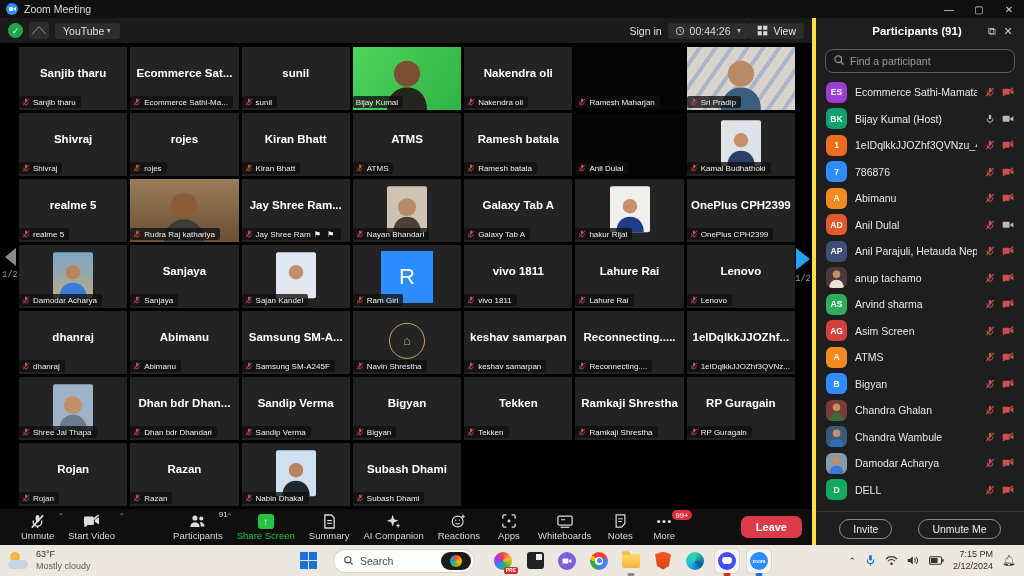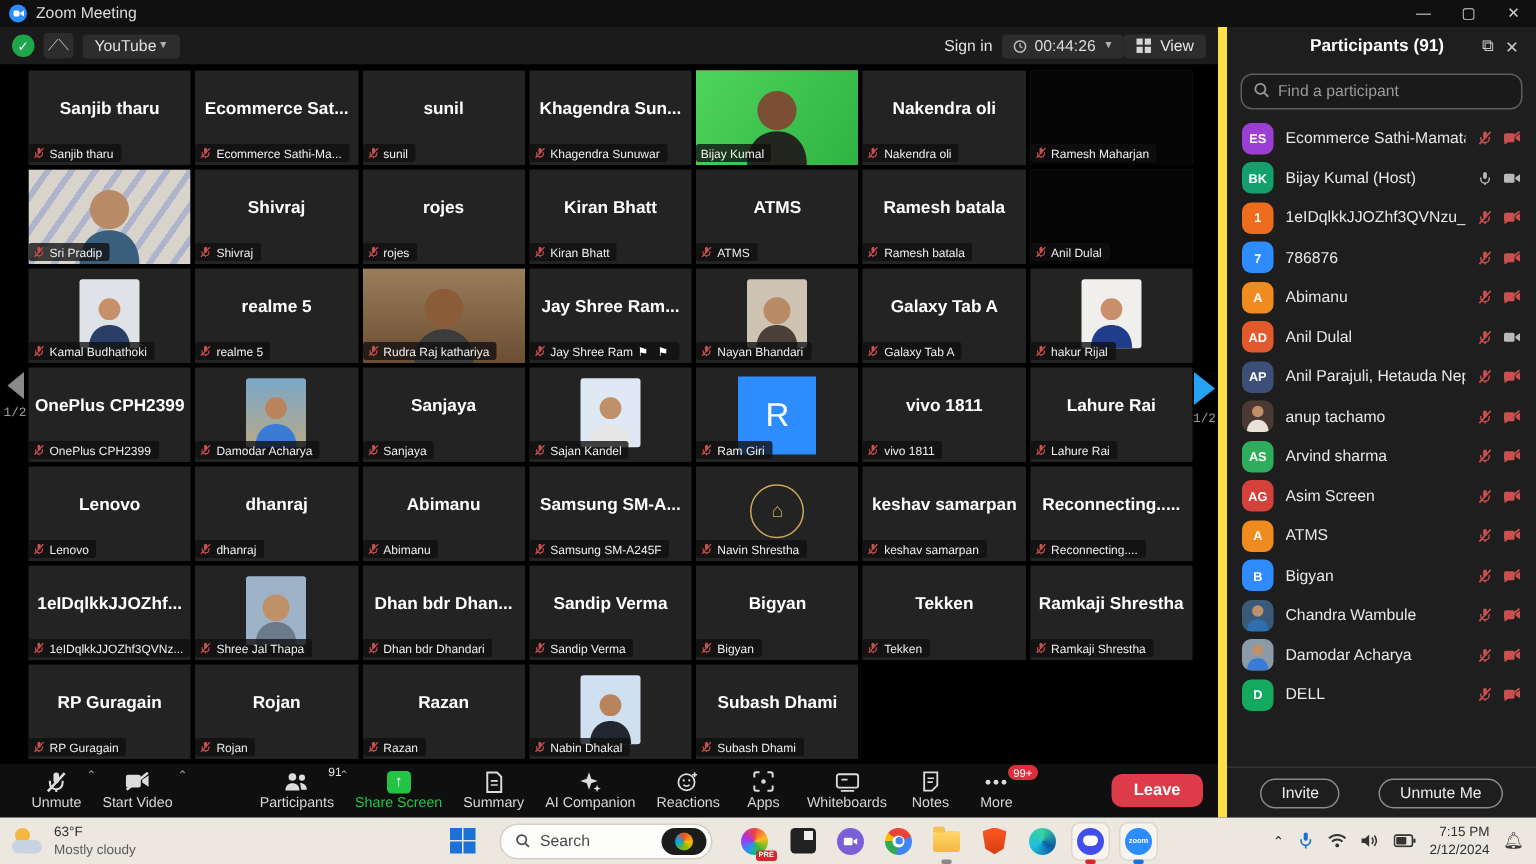--- a/index.html
+++ b/index.html
@@ -61,21 +61,21 @@
   .tb-item .ticon { height:16px; display:flex; align-items:center; justify-content:center; }
   .tb-item.green { color:#23c343; }
   .tb-chev { position:absolute; right:-3px; top:3px; color:#9a9a9a; font-size:8px; }
   .tb-badge { position:absolute; top:1px; right:2px; font-size:8px; color:#e6e6e6; }
   .tb-badge.red { background:#e02d3c; color:#fff; border-radius:7px; padding:0.5px 4px; font-size:7.5px; right:-6px; }
   .share-icon { width:16px; height:15px; background:#23c343; border-radius:3px; color:#fff; font-size:10px; display:flex; align-items:center; justify-content:center; }
   .leave-btn { margin-left:auto; background:#dd3b4a; color:#fff; font-size:11px; font-weight:bold; padding:5px 15px; border-radius:7px; border:none; }
   .gap-lg { width:44px; }
 
   
-  .panel { width:212px; background:#1e1e1e; border-left:6px solid #fde047; display:flex; flex-direction:column; }
+  .panel { width:212px; background:#1e1e1e; border-left:4px solid #fde047; display:flex; flex-direction:column; }
   .panel-head { height:26px; display:flex; align-items:center; padding:0 8px; }
   .panel-title { flex:1; text-align:center; color:#fff; font-size:11.5px; font-weight:bold; padding-left:26px; }
   .panel-hicon { color:#c9c9c9; font-size:11px; width:16px; text-align:center; }
   .searchwrap { margin:5px 9px 6px 9px; position:relative; }
   .searchwrap input { width:100%; height:24px; background:#1a1a1a; border:1px solid #5d5d5d; border-radius:8px;
                       color:#ddd; font-size:10.5px; padding:0 8px 0 24px; outline:none; font-family:"Liberation Sans",sans-serif; }
   .searchwrap input::placeholder { color:#9a9a9a; }
   .searchwrap .mag { position:absolute; left:8px; top:5px; }
   .plist { flex:1; overflow:hidden; }
   .prow { height:26.5px; display:flex; align-items:center; padding:0 10px; gap:8px; }
@@ -192,32 +192,20 @@
               <div class="tile-label">
                 <svg width="8" height="8" viewBox="0 0 16 16">
    <rect x="6" y="1" width="4" height="7.5" rx="2" fill="#c9504e"></rect>
    <path d="M3.5 7v1.5a4.5 4.5 0 0 0 9 0V7" fill="none" stroke="#c9504e" stroke-width="1.5"></path>
    <line x1="8" y1="13" x2="8" y2="15" stroke="#c9504e" stroke-width="1.5"></line>
    <line x1="2" y1="14.5" x2="14" y2="1.5" stroke="#c9504e" stroke-width="1.8"></line>
                 </svg>
                 <span>sunil</span>
               </div>
             </div>
-            <div class="tile">
-              <div class="tile-name">Khagendra Sun...</div>
-              <div class="tile-label">
-                <svg width="8" height="8" viewBox="0 0 16 16">
-   <rect x="6" y="1" width="4" height="7.5" rx="2" fill="#c9504e"></rect>
-   <path d="M3.5 7v1.5a4.5 4.5 0 0 0 9 0V7" fill="none" stroke="#c9504e" stroke-width="1.5"></path>
-   <line x1="8" y1="13" x2="8" y2="15" stroke="#c9504e" stroke-width="1.5"></line>
-   <line x1="2" y1="14.5" x2="14" y2="1.5" stroke="#c9504e" stroke-width="1.8"></line>
-                </svg>
-                <span>Khagendra Sunuwar</span>
-              </div>
-            </div>
             <div class="tile active">
               <div class="vid" style="background:linear-gradient(125deg,#4fd45c,#2fb343)">
       <div style="position:absolute;left:50%;top:8%;transform:translateX(-50%);width:80%;height:92%;">
                   <svg width="100%" height="100%" viewBox="0 0 16 16" preserveAspectRatio="xMidYMax meet">
    <circle cx="8" cy="6" r="3.6" fill="#7a4f33"></circle>
    <path d="M2.5 16c0-4 2.4-6.2 5.5-6.2s5.5 2.2 5.5 6.2z" fill="#23261e"></path>
                   </svg>
                 </div>
               </div>
               <div class="tile-label">
@@ -1089,20 +1077,42 @@
               <svg width="12" height="9.600000000000001" viewBox="0 0 18 14">
    <rect x="1" y="2.5" width="10.5" height="9" rx="1.5" fill="#c9504e"></rect>
    <path d="M12.5 6l4.5-3v8l-4.5-3z" fill="#c9504e"></path>
    <line x1="1.5" y1="13" x2="16.5" y2="1" stroke="#c9504e" stroke-width="1.8"></line>
               </svg>
             </div>
           </div>
           <div class="prow">
             <div class="pavatar" style="background:#2e8cff">B</div>
             <div class="pname">Bigyan</div>
+            <div class="picons">
+              <svg width="10" height="10" viewBox="0 0 16 16">
+   <rect x="6" y="1" width="4" height="7.5" rx="2" fill="#c9504e"></rect>
+   <path d="M3.5 7v1.5a4.5 4.5 0 0 0 9 0V7" fill="none" stroke="#c9504e" stroke-width="1.5"></path>
+   <line x1="8" y1="13" x2="8" y2="15" stroke="#c9504e" stroke-width="1.5"></line>
+   <line x1="2" y1="14.5" x2="14" y2="1.5" stroke="#c9504e" stroke-width="1.8"></line>
+              </svg>
+              <svg width="12" height="9.600000000000001" viewBox="0 0 18 14">
+   <rect x="1" y="2.5" width="10.5" height="9" rx="1.5" fill="#c9504e"></rect>
+   <path d="M12.5 6l4.5-3v8l-4.5-3z" fill="#c9504e"></path>
+   <line x1="1.5" y1="13" x2="16.5" y2="1" stroke="#c9504e" stroke-width="1.8"></line>
+              </svg>
+            </div>
+          </div>
+          <div class="prow">
+            <div class="pavatar" style="background:#7a3a3a">
+              <svg width="21" height="21" viewBox="0 0 16 16" preserveAspectRatio="xMidYMax meet">
+   <circle cx="8" cy="5.6" r="2.9" fill="#c09068"></circle>
+   <path d="M2.5 16c0-4 2.4-6.2 5.5-6.2s5.5 2.2 5.5 6.2z" fill="#3a6b3a"></path>
+              </svg>
+            </div>
+            <div class="pname">Chandra Ghalan</div>
             <div class="picons">
               <svg width="10" height="10" viewBox="0 0 16 16">
    <rect x="6" y="1" width="4" height="7.5" rx="2" fill="#c9504e"></rect>
    <path d="M3.5 7v1.5a4.5 4.5 0 0 0 9 0V7" fill="none" stroke="#c9504e" stroke-width="1.5"></path>
    <line x1="8" y1="13" x2="8" y2="15" stroke="#c9504e" stroke-width="1.5"></line>
    <line x1="2" y1="14.5" x2="14" y2="1.5" stroke="#c9504e" stroke-width="1.8"></line>
               </svg>
               <svg width="12" height="9.600000000000001" viewBox="0 0 18 14">
    <rect x="1" y="2.5" width="10.5" height="9" rx="1.5" fill="#c9504e"></rect>
    <path d="M12.5 6l4.5-3v8l-4.5-3z" fill="#c9504e"></path>

